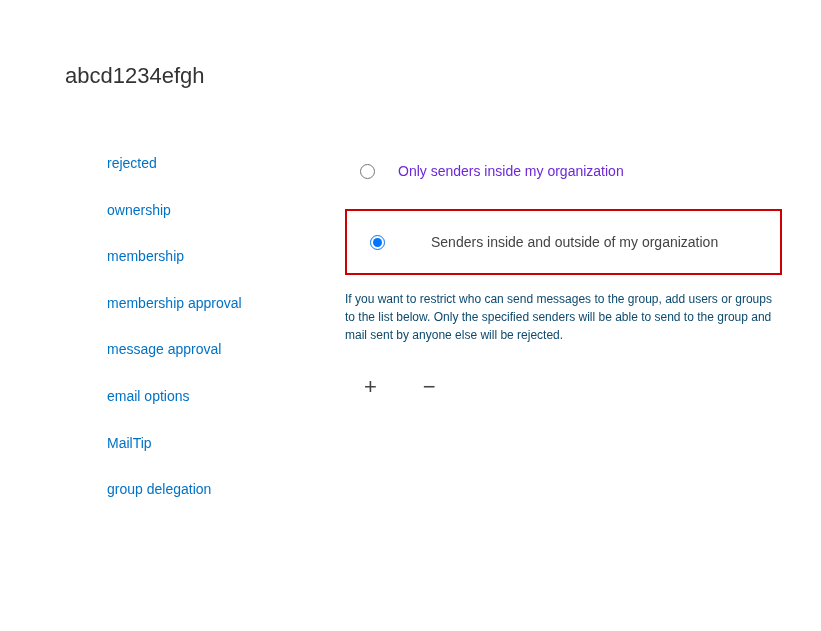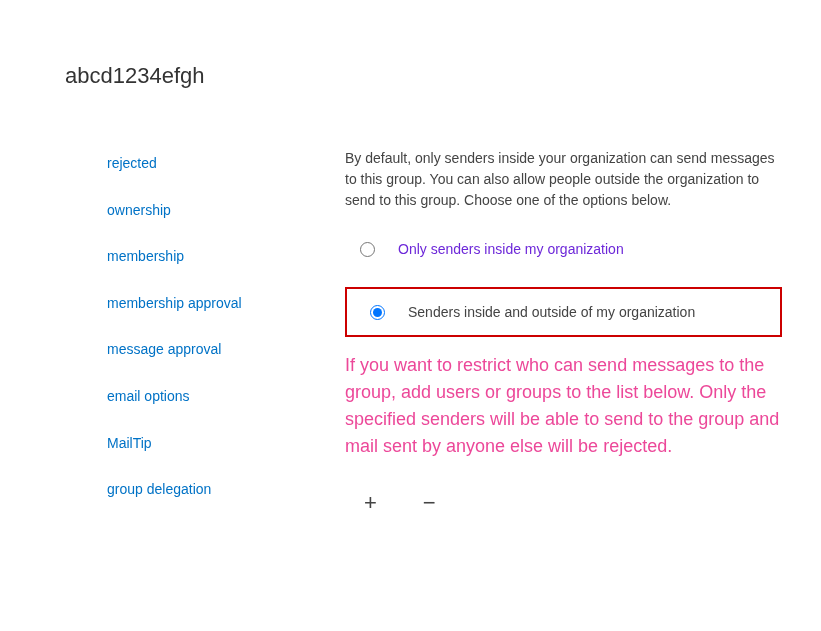--- a/index.html
+++ b/index.html
@@ -77,43 +77,44 @@
       height: 15px;
       flex-shrink: 0;
     }
     .radio-option label {
       color: #6d28d9;
       cursor: pointer;
       font-size: 14px;
     }
     .radio-highlighted {
       border: 2px solid #cc0000;
-      padding: 0 8px;
+      padding: 8px 8px;
       display: flex;
       align-items: center;
       margin-bottom: 10px;
       cursor: pointer;
+      gap: 23px;
     }
     .radio-highlighted input[type="radio"] {
       margin-right: 8px;
       cursor: pointer;
       width: 15px;
       height: 15px;
       flex-shrink: 0;
     }
     .radio-highlighted label {
       color: #444;
       cursor: pointer;
       font-size: 14px;
     }
     .restrict-text {
-      color: #ec4899;
+      color: #0c4a6e;
       line-height: 1.5;
       margin-bottom: 14px;
-      font-size: 18px;
+      font-size: 12px;
     }
     .toolbar {
       display: flex;
       align-items: center;
       gap: 8px;
       margin-bottom: 10px;
     }
     .toolbar-btn {
       font-size: 22px;
       color: #444;
@@ -150,21 +151,20 @@
   <div class="sidebar-item">rejected</div>
       <div class="sidebar-item">ownership</div>
       <div class="sidebar-item">membership</div>
       <div class="sidebar-item">membership approval</div>
       <div class="sidebar-item">message approval</div>
       <div class="sidebar-item">email options</div>
       <div class="sidebar-item">MailTip</div>
       <div class="sidebar-item">group delegation</div>
     </div>
   <div class="main-content">
-    <p class="description-text">By default, only senders inside your organization can send messages to this group. You can also allow people outside the organization to send to this group. Choose one of the options below.</p>
 
     <div class="radio-option">
       <input type="radio" name="sender-option" id="opt1" style="">
       <label for="opt1">Only senders inside my organization</label>
     </div>
 
     <div class="radio-highlighted">
       <input type="radio" name="sender-option" id="opt2" checked="" style="">
       <label for="opt2">Senders inside and outside of my organization</label>
     </div>

